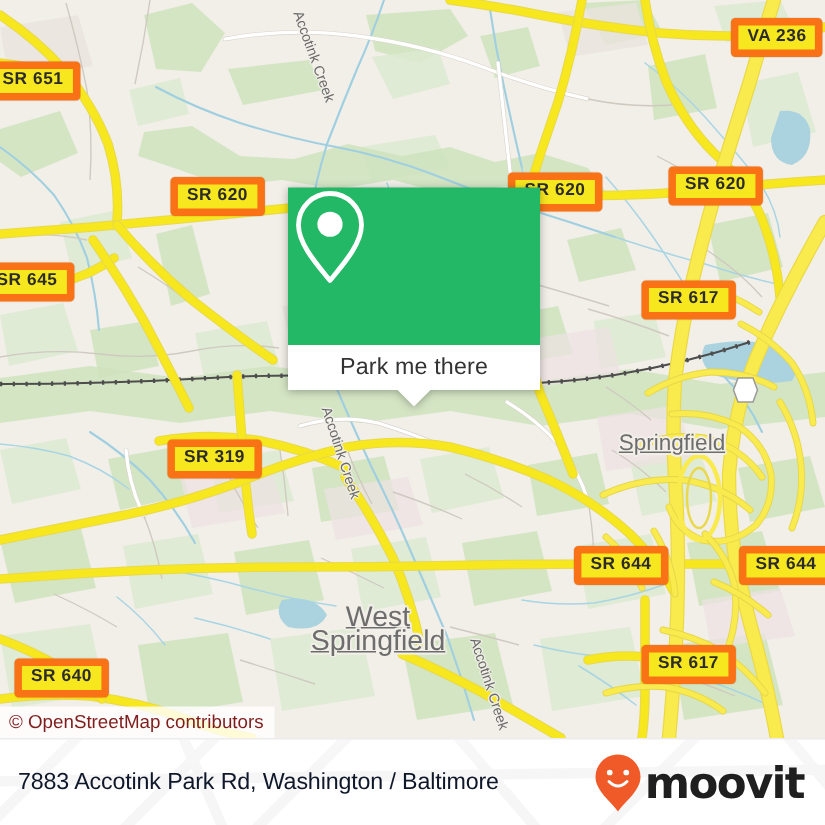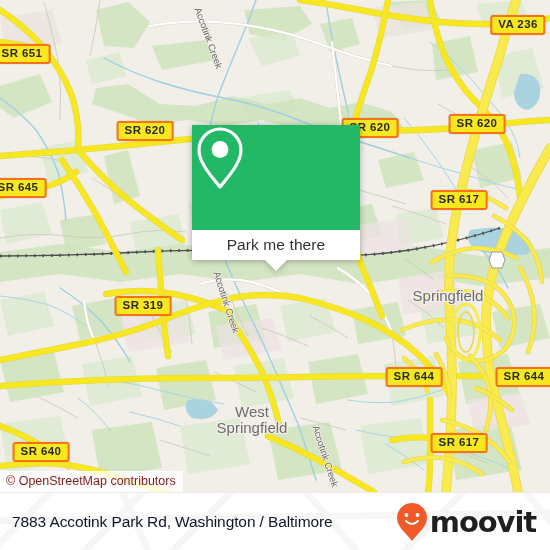--- a/index.html
+++ b/index.html
@@ -8,21 +8,21 @@
   .app{position:relative;width:550px;height:550px;overflow:hidden;background:#f2efe9;}
 
   
   .map{position:absolute;left:0;top:0;width:550px;height:492px;overflow:hidden;background:#f2efe9;}
   .map svg{position:absolute;left:0;top:0;}
 
   
   .shield{
     position:absolute;
     background:#f7e71f;
-    border:2px solid #f97316;
+    border:5px solid #f97316;
     border-radius:3px;
     color:#2b2b2b;
     font-size:11.5px;
     font-weight:bold;
     letter-spacing:.4px;
     padding:2px 6px 3px 6px;
     white-space:nowrap;
     line-height:11px;
     box-shadow:0 0 0 .5px rgba(0,0,0,.08);
     transform:translate(-50%,-50%);
@@ -36,20 +36,21 @@
     color:#6d6d6d;
     font-size:15px;
     text-align:center;
     white-space:pre;
     line-height:16px;
     text-shadow:
       1.2px 0 0 #f2efe9,-1.2px 0 0 #f2efe9,0 1.2px 0 #f2efe9,0 -1.2px 0 #f2efe9,
       1px 1px 0 #f2efe9,-1px -1px 0 #f2efe9,1px -1px 0 #f2efe9,-1px 1px 0 #f2efe9;
     font-family:"Liberation Sans",sans-serif;
     pointer-events:none;
+    text-decoration:underline;
   }
 
   
   .water-label{
     position:absolute;
     color:#6a6a6a;
     font-size:9.5px;
     white-space:nowrap;
     font-family:"Liberation Sans",sans-serif;
     text-shadow:
@@ -397,21 +398,21 @@
         <div class="shield" style="left: 459px; top: 200px;">SR 617</div>
         <div class="shield" style="left: 143px; top: 306px;">SR 319</div>
         <div class="shield" style="left: 414px; top: 377px;">SR 644</div>
         <div class="shield" style="left: 524px; top: 377px;">SR 644</div>
         <div class="shield" style="left: 41px; top: 452px;">SR 640</div>
         <div class="shield" style="left: 459px; top: 443px;">SR 617</div>
       </div>
 
     <div id="place-layer">
         <div class="place" style="left: 448px; top: 296px; font-size: 15px;">Springfield</div>
-        <div class="place" style="left: 252px; top: 420px; font-size: 15px;">West
+        <div class="place" style="left: 252px; top: 420px; font-size: 19px;">West
 Springfield</div>
       </div>
 
     <div id="water-layer">
         <div class="water-label" style="left: 203px; top: 6px; transform: rotate(70deg); transform-origin: left top;">Accotink Creek</div>
         <div class="water-label" style="left: 222px; top: 270px; transform: rotate(72deg); transform-origin: left top;">Accotink Creek</div>
         <div class="water-label" style="left: 321px; top: 424px; transform: rotate(72deg); transform-origin: left top;">Accotink Creek</div>
       </div>
 
     <div class="attribution">© OpenStreetMap contributors</div>

